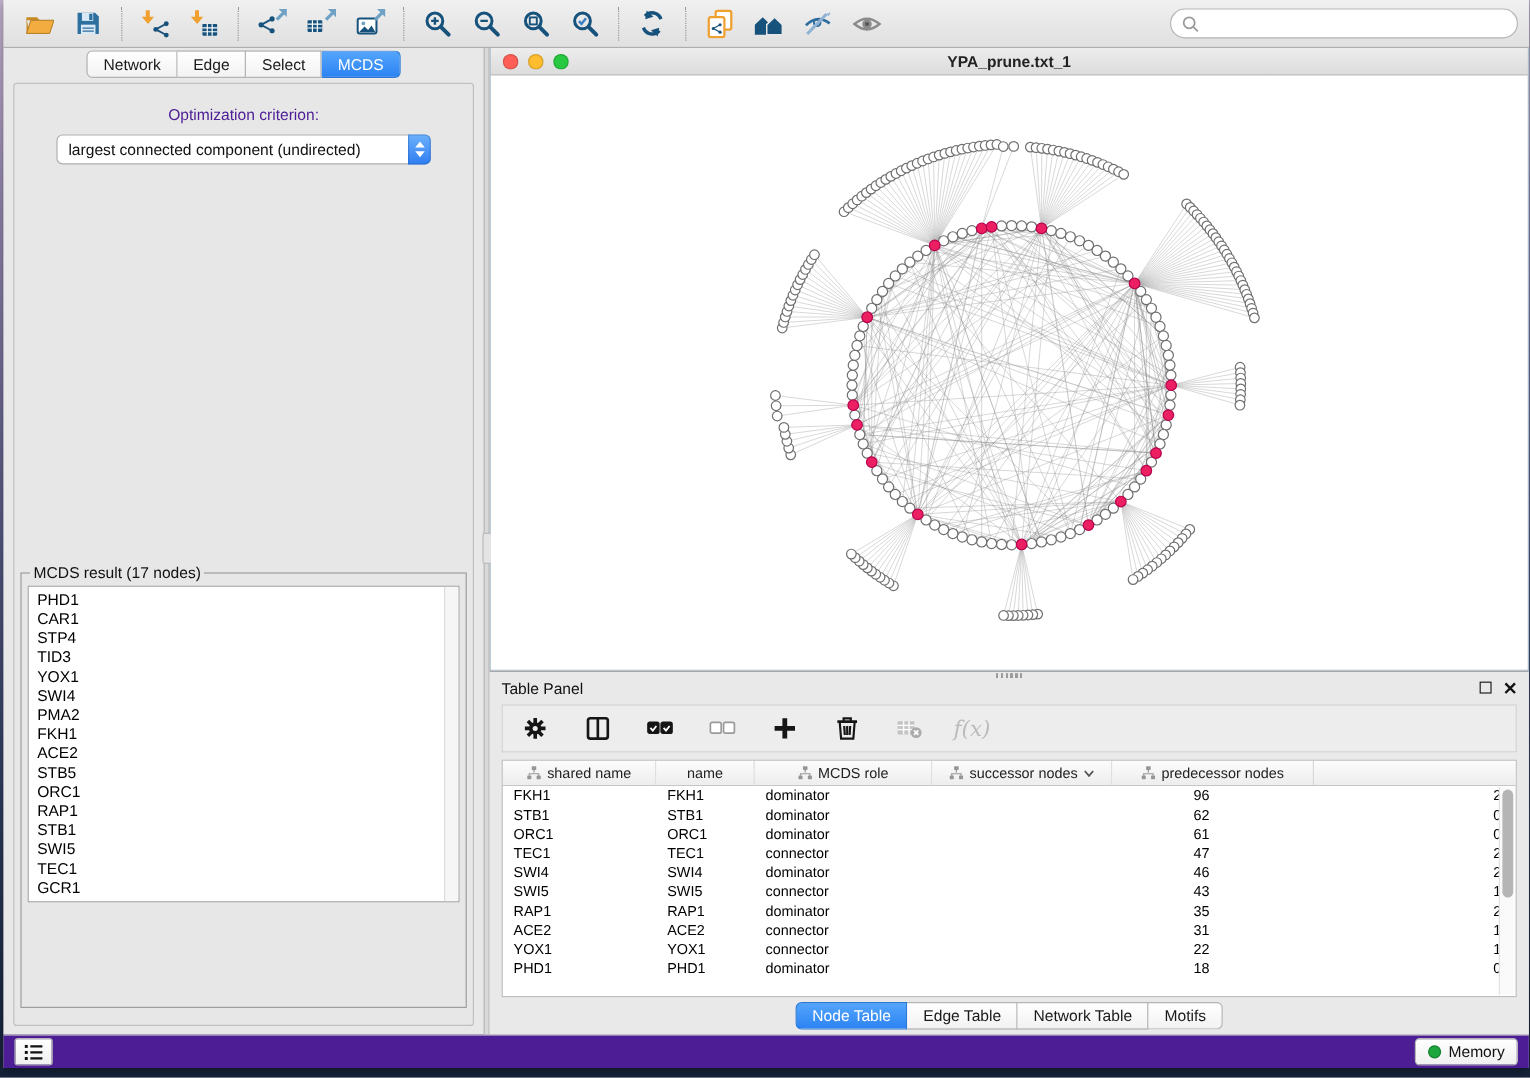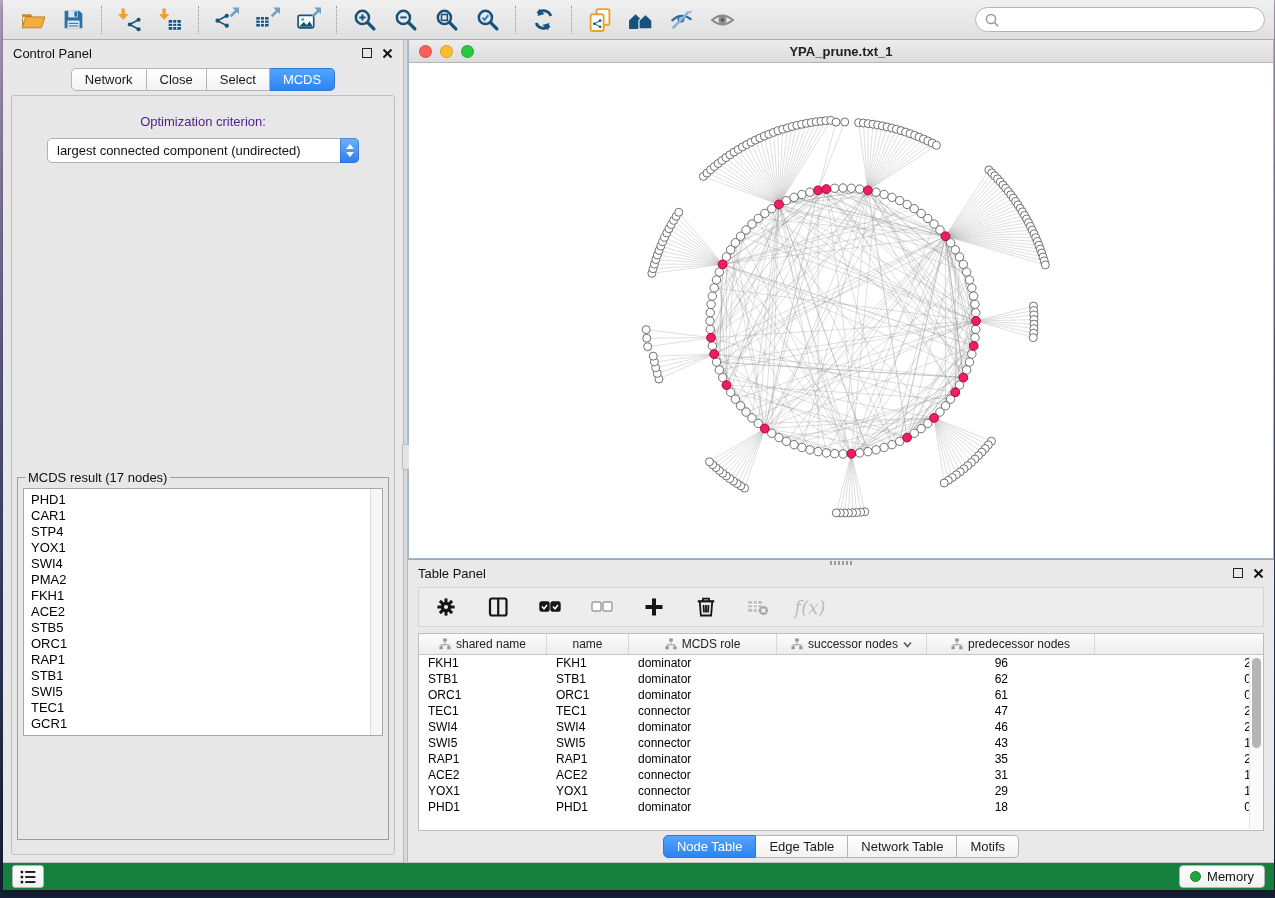--- a/index.html
+++ b/index.html
@@ -91,21 +91,21 @@
   .th-fill { flex:1; background:linear-gradient(#fcfcfc,#ededed); }
   .tr { display:flex; height:16px; align-items:center; font-size:12px; color:#000; }
   .td { overflow:hidden; white-space:nowrap; }
   .td.left { padding-left:9px; text-align:left; }
   .td.right { padding-right:12px; text-align:right; }
   .tbl-scroll { position:absolute; top:22px; right:1px; bottom:1px; width:13px; background:#fafafa; border-left:1px solid #e2e2e2; }
   .tbl-thumb { position:absolute; top:2px; left:2px; width:9px; height:90px; background:#b5b5b5; border-radius:5px; }
   .tp-tabs { flex:0 0 31px; display:flex; justify-content:center; align-items:center; }
 
   
-  .status-bar { flex:0 0 28px; background:#15803d; border-top:1px solid #c2c2c2; display:flex; align-items:center; padding:0 9px; }
+  .status-bar { flex:0 0 28px; background:#4c1d95; border-top:1px solid #c2c2c2; display:flex; align-items:center; padding:0 9px; }
   .sb-btn { height:23px; background:linear-gradient(#fff,#f0f0f0); border:1px solid #b5b5b5; border-radius:3px;
     display:flex; align-items:center; justify-content:center; padding:0 4px; cursor:default; }
   .mem-btn { margin-left:auto; height:23px; background:linear-gradient(#fff,#f0f0f0); border:1px solid #b5b5b5;
     border-radius:4px; display:flex; align-items:center; gap:6px; padding:0 10px; font-size:13px; color:#111; cursor:default; }
   .mem-dot { width:11px; height:11px; border-radius:50%; background:#1fa73d; border:1px solid #15812d; }
 </style>
 </head>
 <body>
 
 <div class="window">
@@ -325,58 +325,45 @@
             <line x1="10.4" y1="10.4" x2="14.2" y2="14.2" stroke="#9a9a9a" stroke-width="1.5"></line>
           </svg>
       </span>
       <input value="" style="">
     </div>
   </div>
 
   <div class="main">
 
     <div class="control-panel">
-      <div class="panel-header">
-        <span>Control Panel</span>
-        <span class="ph-icons">
-          <span class="win-float"></span>
-          <span style="display:flex;">
-            <svg width="11" height="11" viewBox="0 0 11 11">
-                <g stroke="#111" stroke-width="2">
-                  <line x1="1.5" y1="1.5" x2="9.5" y2="9.5"></line>
-                  <line x1="9.5" y1="1.5" x2="1.5" y2="9.5"></line>
-                </g>
-              </svg>
-          </span>
-        </span>
-      </div>
       <div class="cp-tabs">
         <span class="seg-group" id="cp-tabs">
             <span class="seg">Network</span>
-            <span class="seg">Close</span>
+            <span class="seg">Edge</span>
             <span class="seg">Select</span>
             <span class="seg active">MCDS</span>
           </span>
       </div>
       <div class="cp-card">
         <div class="opt-label">Optimization criterion:</div>
         <div class="dropdown">
           <span class="dd-value">largest connected component (undirected)</span>
           <span class="dd-stepper">
               <span class="tri-up"></span>
               <span class="tri-dn"></span>
             </span>
         </div>
         <fieldset class="mcds-fieldset">
           <legend>MCDS result (17 nodes)</legend>
           <div class="mcds-list">
             <div id="mcds-items">
                 <div class="list-item">PHD1</div>
                 <div class="list-item">CAR1</div>
                 <div class="list-item">STP4</div>
+                <div class="list-item">TID3</div>
                 <div class="list-item">YOX1</div>
                 <div class="list-item">SWI4</div>
                 <div class="list-item">PMA2</div>
                 <div class="list-item">FKH1</div>
                 <div class="list-item">ACE2</div>
                 <div class="list-item">STB5</div>
                 <div class="list-item">ORC1</div>
                 <div class="list-item">RAP1</div>
                 <div class="list-item">STB1</div>
                 <div class="list-item">SWI5</div>
@@ -1256,21 +1243,21 @@
                 <div class="td left" style="width: 128px;">ACE2</div>
                 <div class="td left" style="width: 82px;">ACE2</div>
                 <div class="td left" style="width: 148px;">connector</div>
                 <div class="td right" style="width: 150px;">31</div>
                 <div class="td right" style="width: 168px;">1</div>
               </div>
               <div class="tr">
                 <div class="td left" style="width: 128px;">YOX1</div>
                 <div class="td left" style="width: 82px;">YOX1</div>
                 <div class="td left" style="width: 148px;">connector</div>
-                <div class="td right" style="width: 150px;">29</div>
+                <div class="td right" style="width: 150px;">22</div>
                 <div class="td right" style="width: 168px;">1</div>
               </div>
               <div class="tr">
                 <div class="td left" style="width: 128px;">PHD1</div>
                 <div class="td left" style="width: 82px;">PHD1</div>
                 <div class="td left" style="width: 148px;">dominator</div>
                 <div class="td right" style="width: 150px;">18</div>
                 <div class="td right" style="width: 168px;">0</div>
               </div>
             </div>

